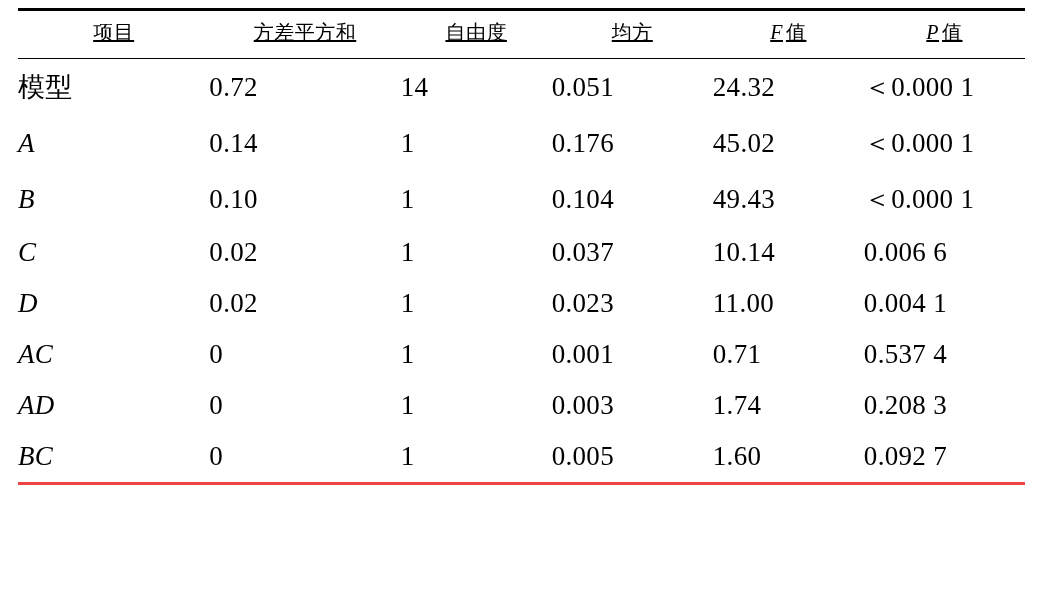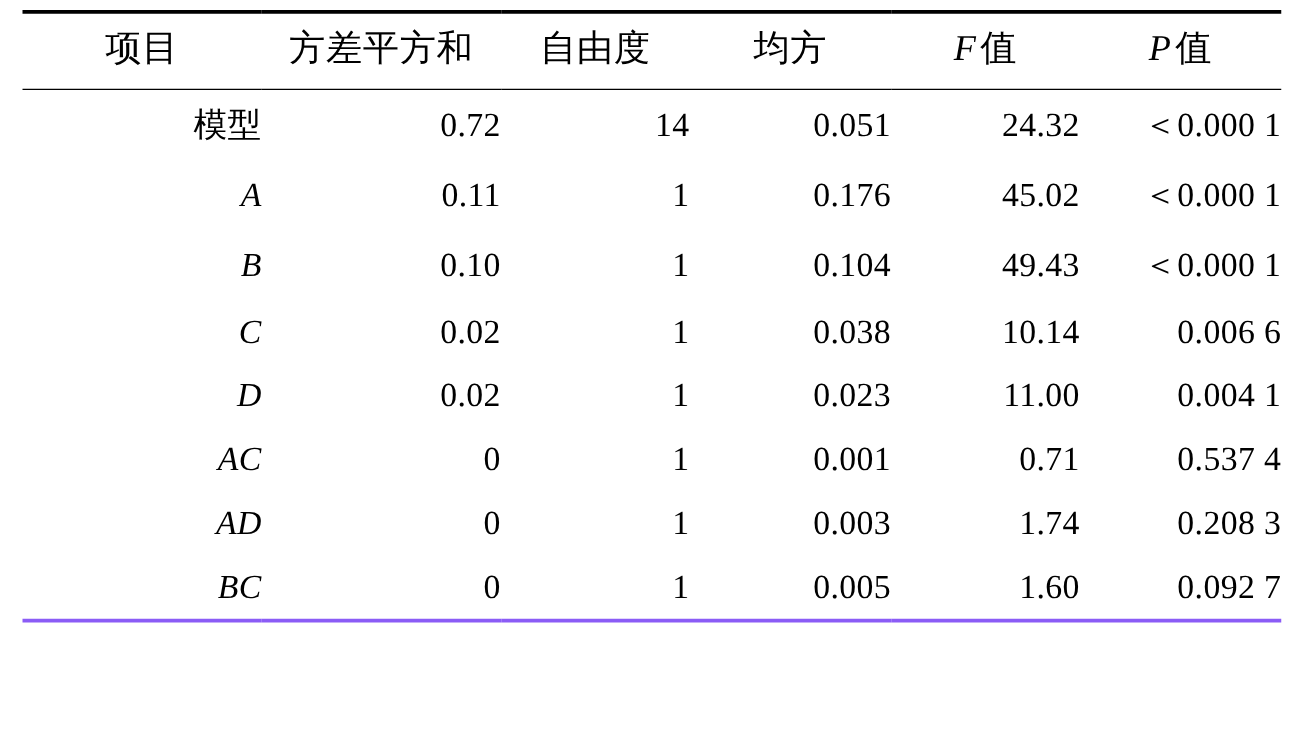--- a/index.html
+++ b/index.html
@@ -29,38 +29,39 @@
   }
   table.anova col.c0 { width: 19%; }
   table.anova col.c1 { width: 19%; }
   table.anova col.c2 { width: 15%; }
   table.anova col.c3 { width: 16%; }
   table.anova col.c4 { width: 15%; }
   table.anova col.c5 { width: 16%; }
 
   table.anova thead th {
     font-weight: normal;
-    font-size: 29px;
+    font-size: 20px;
     padding: 8px 0 12px 0;
     letter-spacing: 0.5px;
+    text-decoration: underline;
   }
   table.anova tbody td {
     font-size: 27px;
-    text-align: right;
+    text-align: left;
     padding: 10px 0 10px 0;
     letter-spacing: 0.3px;
   }
   .rule-top {
     border-top: 3px solid #000;
   }
   .rule-mid {
     border-top: 1.6px solid #000;
   }
   .rule-bottom {
-    border-bottom: 3px solid #8b5cf6;
+    border-bottom: 3px solid #ef4444;
   }
   .italic {
     font-style: italic;
   }
   .nowrap { white-space: nowrap; }
   .hdr-italic-mark {
     font-style: italic;
     padding-right: 3px;
   }
 </style>
@@ -91,39 +92,39 @@
       <tr>
         <td class="rule-mid">模型</td>
         <td class="rule-mid">0.72</td>
         <td class="rule-mid">14</td>
         <td class="rule-mid">0.051</td>
         <td class="rule-mid">24.32</td>
         <td class="rule-mid nowrap">＜0.000 1</td>
       </tr>
       <tr>
         <td class="italic">A</td>
-        <td>0.11</td>
+        <td>0.14</td>
         <td>1</td>
         <td>0.176</td>
         <td>45.02</td>
         <td class="nowrap">＜0.000 1</td>
       </tr>
       <tr>
         <td class="italic">B</td>
         <td>0.10</td>
         <td>1</td>
         <td>0.104</td>
         <td>49.43</td>
         <td class="nowrap">＜0.000 1</td>
       </tr>
       <tr>
         <td class="italic">C</td>
         <td>0.02</td>
         <td>1</td>
-        <td>0.038</td>
+        <td>0.037</td>
         <td>10.14</td>
         <td class="nowrap">0.006 6</td>
       </tr>
       <tr>
         <td class="italic">D</td>
         <td>0.02</td>
         <td>1</td>
         <td>0.023</td>
         <td>11.00</td>
         <td class="nowrap">0.004 1</td>

